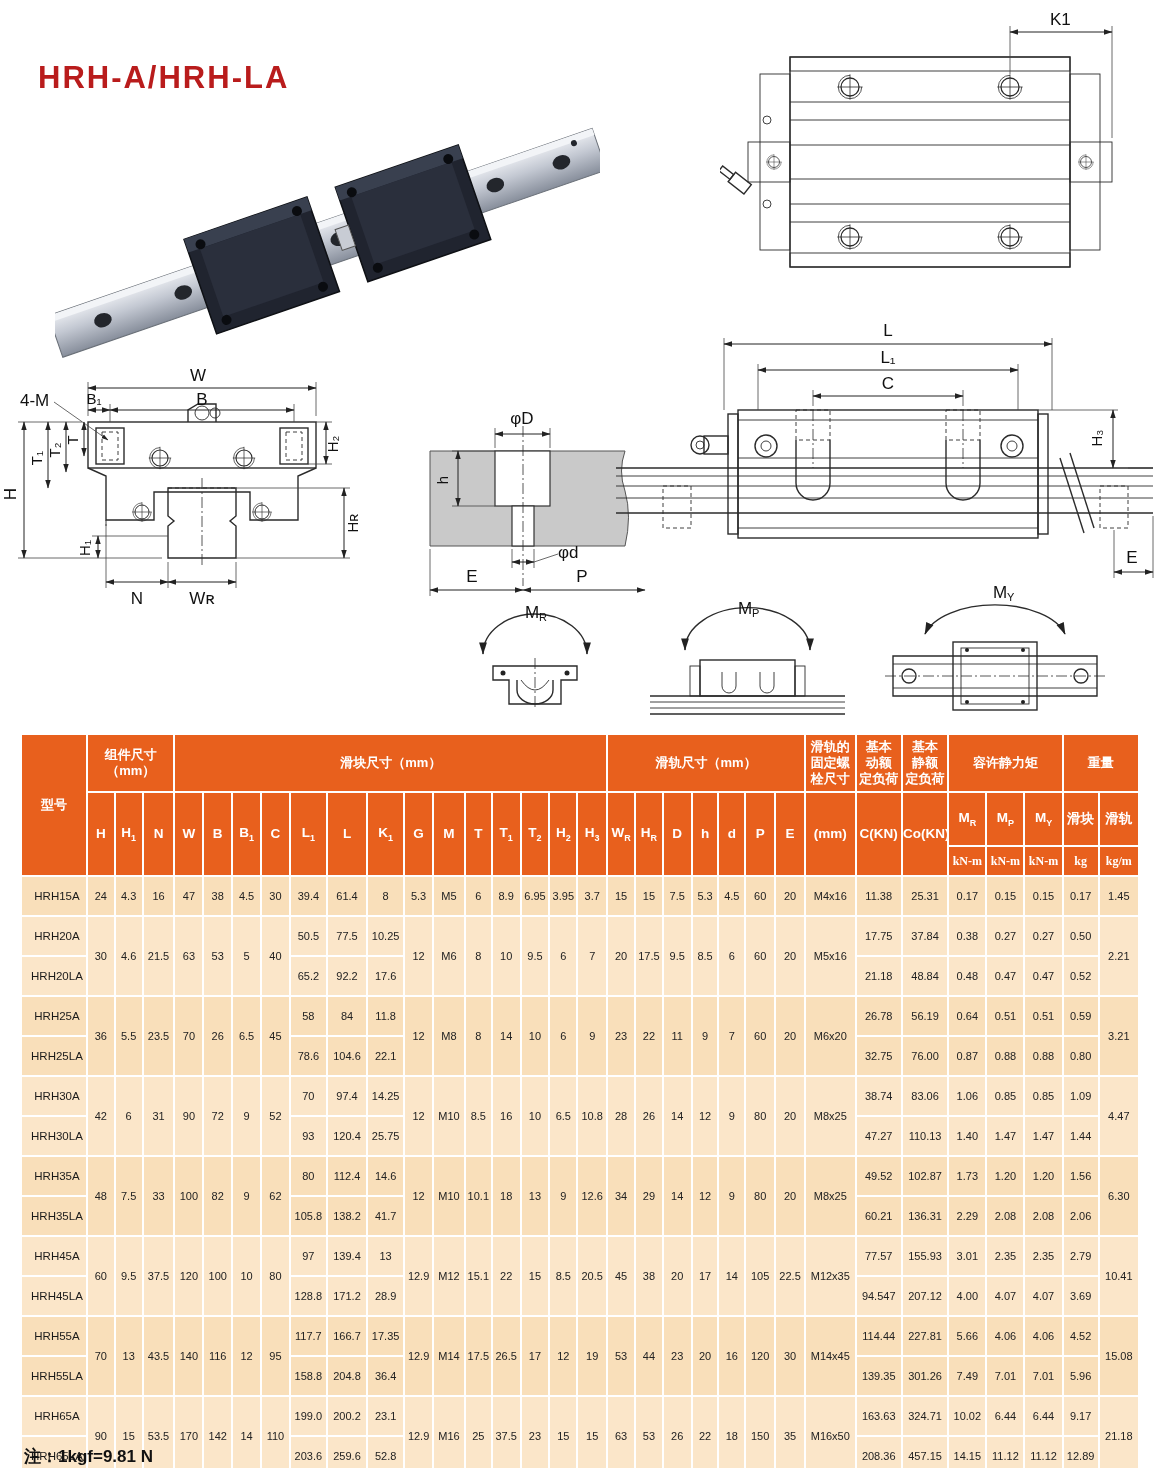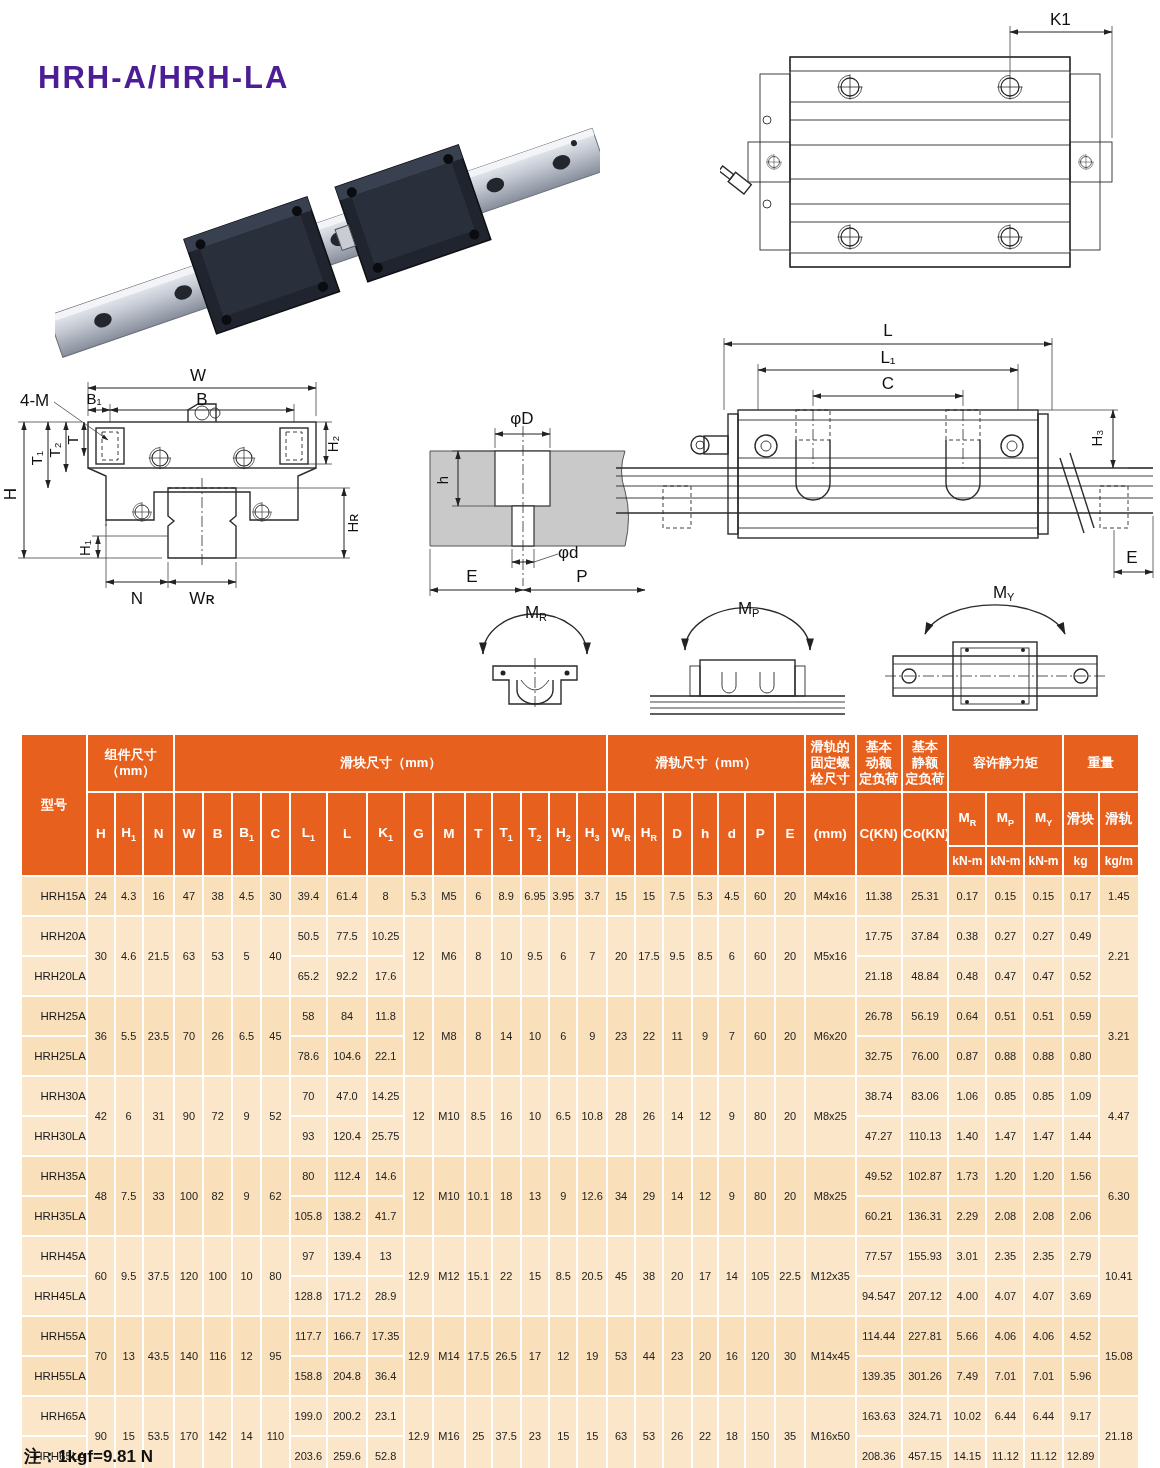--- a/index.html
+++ b/index.html
@@ -1,43 +1,43 @@
 <!DOCTYPE html>
 <html><head>
 <meta charset="utf-8">
 <style>
   html,body{margin:0;padding:0;background:#fff;}
   body{font-family:"Liberation Sans","DejaVu Sans",sans-serif;}
   #page{position:relative;width:1160px;height:1468px;background:#fff;overflow:hidden;}
 
-  #title{position:absolute;left:38px;top:60px;font-size:31px;font-weight:bold;color:#4c1d95;letter-spacing:2px;}
+  #title{position:absolute;left:38px;top:60px;font-size:31px;font-weight:bold;color:#b91c1c;letter-spacing:2px;}
 
   .dwg{position:absolute;}
   svg text{font-family:"Liberation Sans","DejaVu Sans",sans-serif;}
   .ln{stroke:#2b2b2b;stroke-width:1.4;fill:none;}
   .lnt{stroke:#2b2b2b;stroke-width:0.9;fill:none;}
   .dash{stroke-dasharray:4 3;}
   .cl{stroke-dasharray:11 3 2 3;stroke-width:0.8;}
   .dim{stroke:#222;stroke-width:1;fill:none;marker-start:url(#arr);marker-end:url(#arr);}
   .ext{stroke:#444;stroke-width:0.8;fill:none;}
   .lbl{font-size:15px;fill:#111;}
   .lblb{font-size:17px;fill:#111;}
   .sublbl{font-size:11px;fill:#111;}
 
   
   #spec-table{position:absolute;left:20px;top:733px;width:1120px;border-collapse:collapse;table-layout:fixed;}
   #spec-table th,#spec-table td{border:2px solid #fff;text-align:center;vertical-align:middle;padding:0;overflow:hidden;}
   #spec-table thead th{background:#e8601d;color:#fff;font-weight:bold;font-size:13px;white-space:pre-line;line-height:1.25;}
   #spec-table thead tr.r1 th{height:56px;}
   #spec-table thead tr.r2 th{height:52px;font-size:13.5px;}
-  #spec-table thead tr.r3 th{height:28px;font-size:12px;font-weight:bold;}
+  #spec-table thead tr.r3 th{height:28px;font-size:12px;font-weight:bold;font-family:Liberation Serif, serif;}
   #spec-table thead sub{font-size:9px;}
   #spec-table tbody td{height:38px;font-size:11px;color:#222;background:#f9dfba;}
   #spec-table tbody tr.alt td{background:#fbe6c9;}
-  #spec-table tbody td.model{text-align:right;padding-left:6px;font-size:11.5px;color:#1a1a1a;}
+  #spec-table tbody td.model{text-align:center;padding-left:6px;font-size:11.5px;color:#1a1a1a;}
   #note{position:absolute;left:24px;top:1445px;font-size:17px;font-weight:bold;color:#111;}
 </style>
 </head>
 <body>
 
 <div id="page">
 
   <svg width="0" height="0" style="position:absolute">
     <defs>
       <marker id="arr" viewBox="0 0 10 8" refX="9.4" refY="4" markerWidth="9" markerHeight="7" orient="auto-start-reverse">
@@ -490,21 +490,21 @@
           <td rowspan="2">8.5</td>
           <td rowspan="2">6</td>
           <td rowspan="2">60</td>
           <td rowspan="2">20</td>
           <td rowspan="2">M5x16</td>
           <td>17.75</td>
           <td>37.84</td>
           <td>0.38</td>
           <td>0.27</td>
           <td>0.27</td>
-          <td>0.49</td>
+          <td>0.50</td>
           <td rowspan="2">2.21</td>
         </tr>
         <tr class="alt">
           <td class="model">HRH20LA</td>
           <td>65.2</td>
           <td>92.2</td>
           <td>17.6</td>
           <td>21.18</td>
           <td>48.84</td>
           <td>0.48</td>
@@ -562,21 +562,21 @@
         <tr class="alt">
           <td class="model">HRH30A</td>
           <td rowspan="2">42</td>
           <td rowspan="2">6</td>
           <td rowspan="2">31</td>
           <td rowspan="2">90</td>
           <td rowspan="2">72</td>
           <td rowspan="2">9</td>
           <td rowspan="2">52</td>
           <td>70</td>
-          <td>47.0</td>
+          <td>97.4</td>
           <td>14.25</td>
           <td rowspan="2">12</td>
           <td rowspan="2">M10</td>
           <td rowspan="2">8.5</td>
           <td rowspan="2">16</td>
           <td rowspan="2">10</td>
           <td rowspan="2">6.5</td>
           <td rowspan="2">10.8</td>
           <td rowspan="2">28</td>
           <td rowspan="2">26</td>

